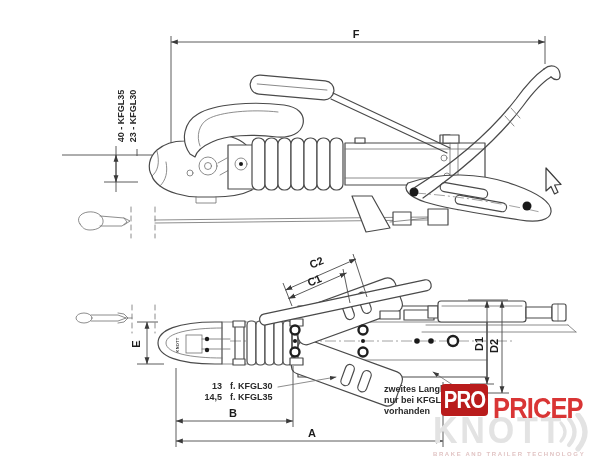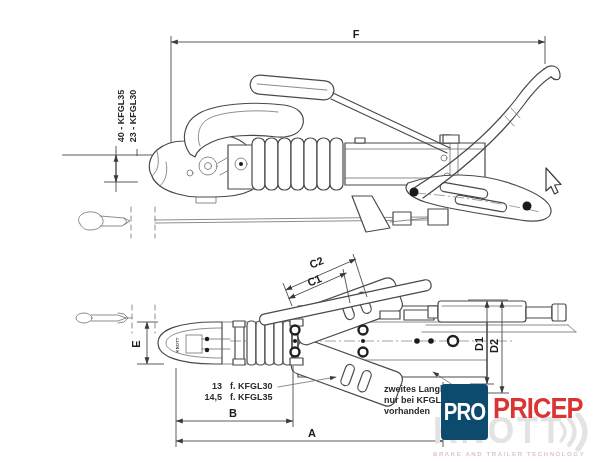--- a/index.html
+++ b/index.html
@@ -20,21 +20,21 @@
   .dot {fill:#1a1a1a;}
 
   .wm{position:absolute;left:433px;top:412px;z-index:2;}
   .wm-name{color:#e3e3e3;font-weight:800;font-size:37px;line-height:1;
            letter-spacing:3px;transform:scaleX(.92);transform-origin:left;}
   .wm-tag{color:#dbb8b8;font-weight:600;font-size:6px;letter-spacing:1.6px;
           margin-top:2px;opacity:.85;white-space:nowrap;}
   .wm-waves{position:absolute;left:556px;top:413px;z-index:2;}
 
   .logo{position:absolute;left:441px;top:384px;display:flex;align-items:flex-start;z-index:3;}
-  .logo-box{width:47px;height:56px;background:#0c4a6e;border-radius:4px;
+  .logo-box{width:47px;height:32px;background:#b91c1c;border-radius:4px;
             display:flex;align-items:center;justify-content:center;}
   .logo-box span{color:#fff;font-weight:800;font-size:24px;letter-spacing:-1px;transform:scaleX(.85);}
   .logo-text{color:#d93535;font-weight:800;font-size:29px;letter-spacing:-1px;
              transform:scaleX(.88);transform-origin:left;margin-left:5px;margin-top:8px;}
   #cursor{z-index:4;}
 </style>
 </head>
 <body>
 
 <svg id="drawing" width="600" height="462" viewBox="0 0 600 462">

